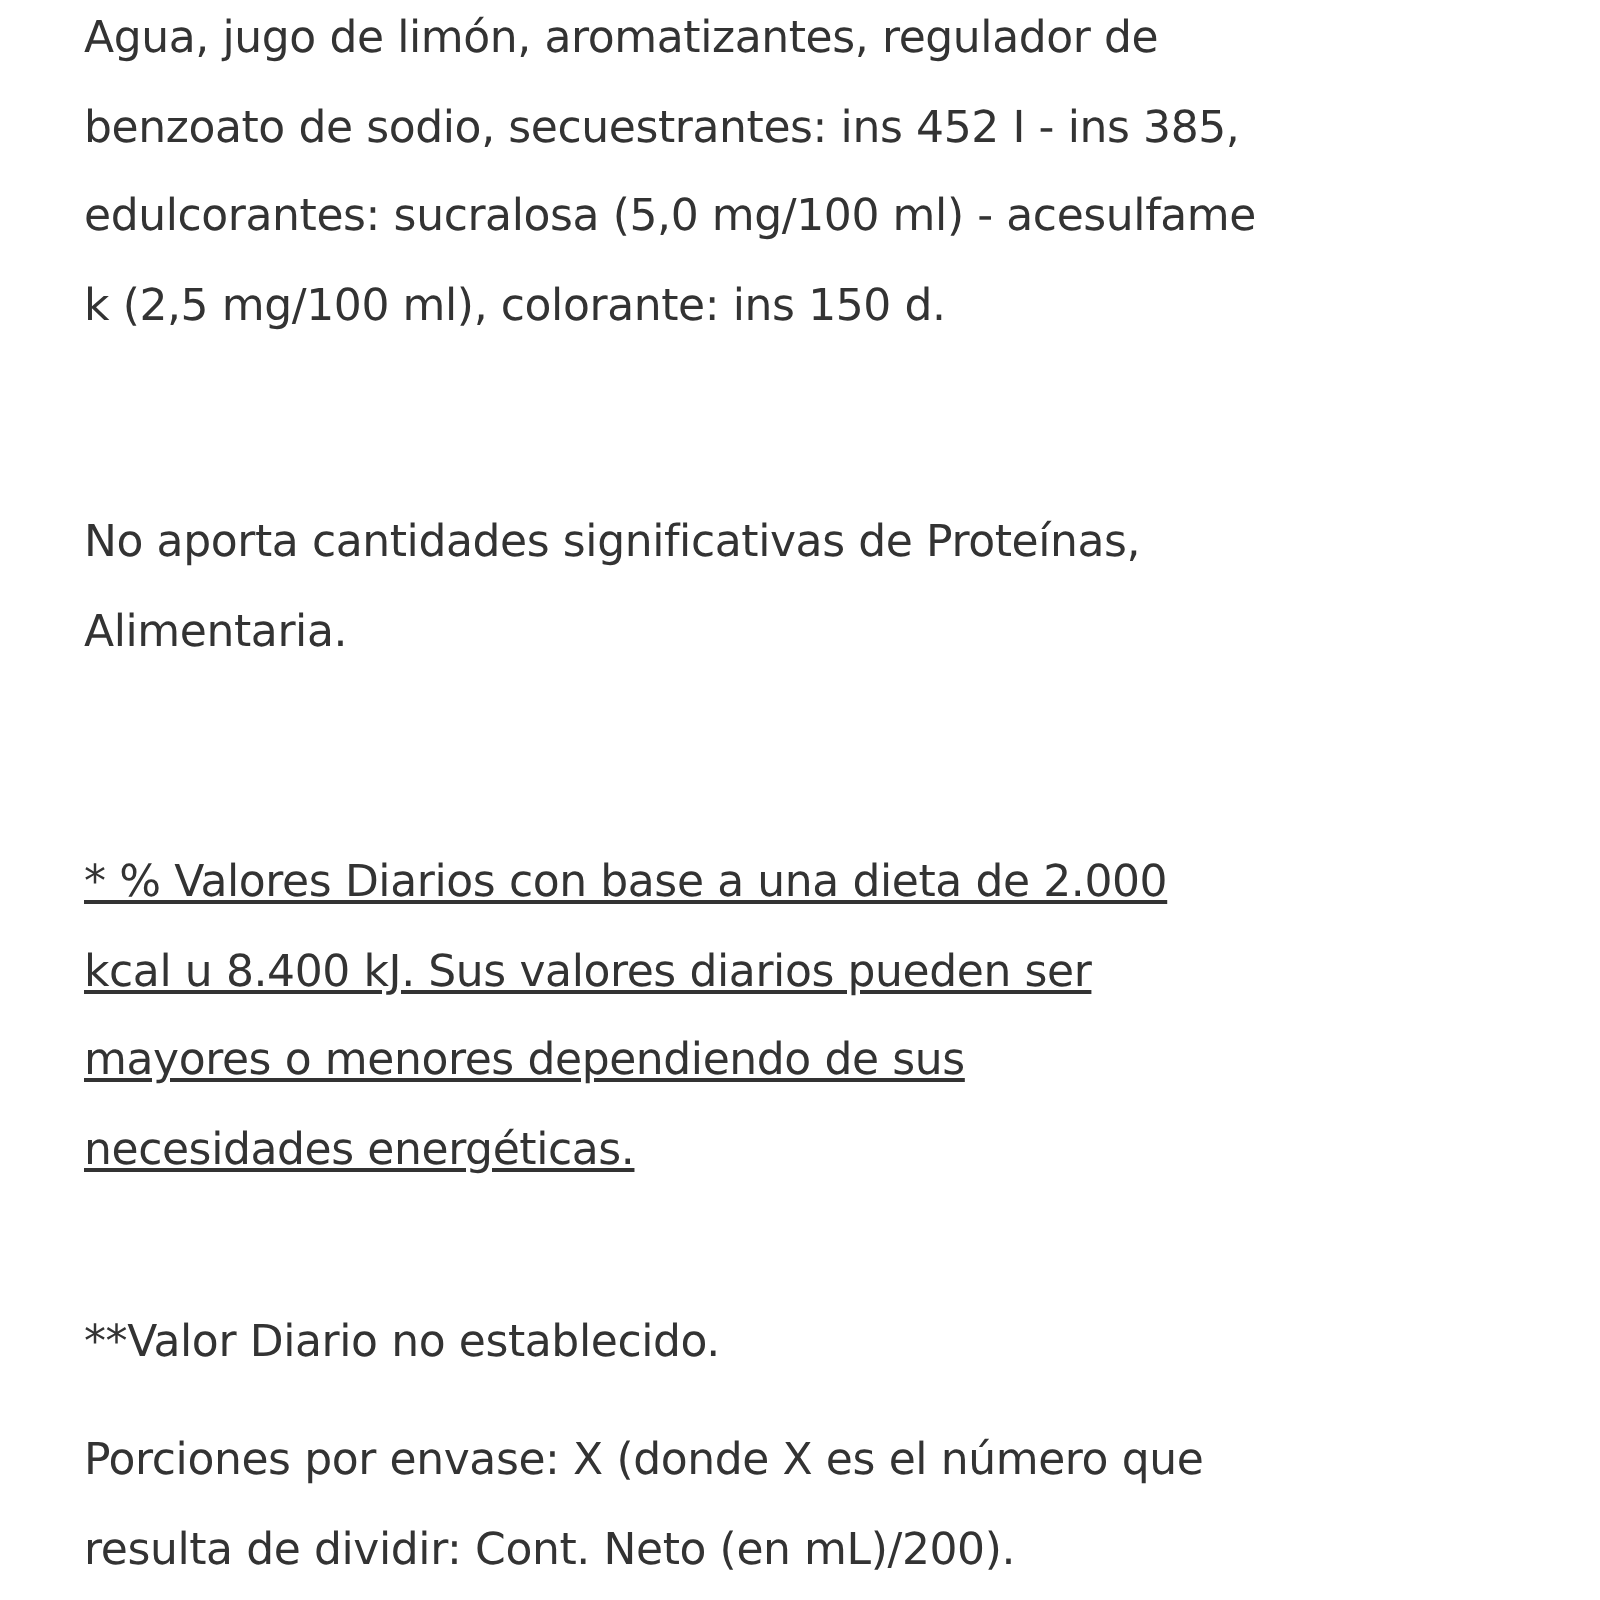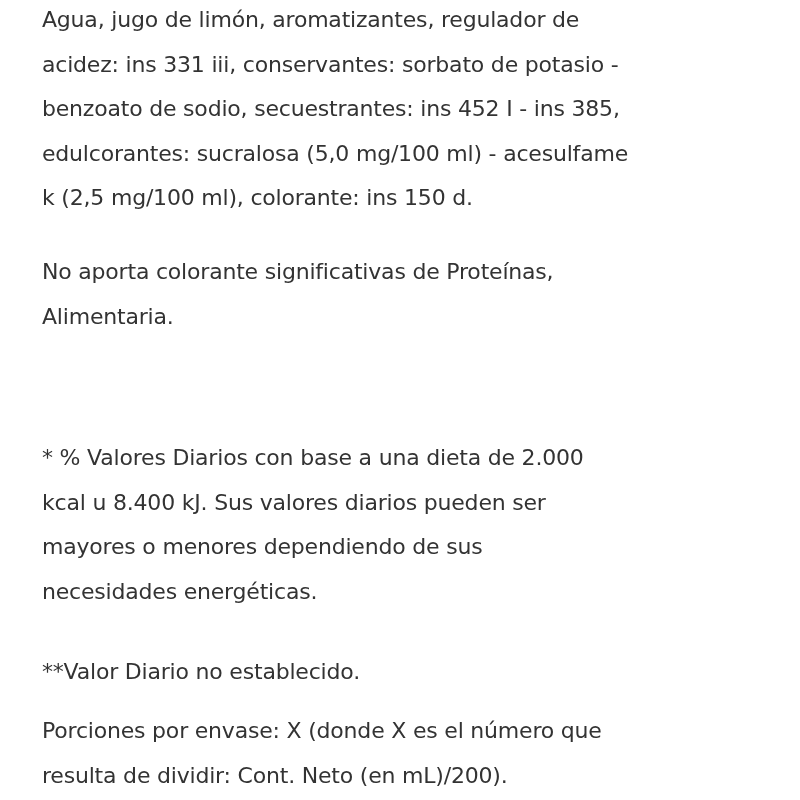--- a/index.html
+++ b/index.html
@@ -26,38 +26,37 @@
     .para {
       margin: 0;
       line-height: 44.5px;
     }
     .line {
       display: block;
       white-space: nowrap;
     }
     .p1 { position: absolute; top: -2px; }
     .p2 { position: absolute; top: 250px; }
-    .p3 { position: absolute; top: 436px; }
+    .p3 { position: absolute; top: 420px; text-decoration: underline; }
     .p4 { position: absolute; top: 650px; }
     .p5 { position: absolute; top: 709px; }
   </style>
 </head>
 <body>
 
 <div class="content">
   <p class="para p1">
     <span class="line">Agua, jugo de limón, aromatizantes, regulador de</span>
-    <span class="line">acidez: ins 331 iii, conservantes: sorbato de potasio -</span>
     <span class="line">benzoato de sodio, secuestrantes: ins 452 I - ins 385,</span>
     <span class="line">edulcorantes: sucralosa (5,0 mg/100 ml) - acesulfame</span>
     <span class="line">k (2,5 mg/100 ml), colorante: ins 150 d.</span>
   </p>
 
   <p class="para p2">
-    <span class="line">No aporta colorante significativas de Proteínas,</span>
+    <span class="line">No aporta cantidades significativas de Proteínas,</span>
     <span class="line">Alimentaria.</span>
   </p>
 
   <p class="para p3">
     <span class="line">* % Valores Diarios con base a una dieta de 2.000</span>
     <span class="line">kcal u 8.400 kJ. Sus valores diarios pueden ser</span>
     <span class="line">mayores o menores dependiendo de sus</span>
     <span class="line">necesidades energéticas.</span>
   </p>
 

